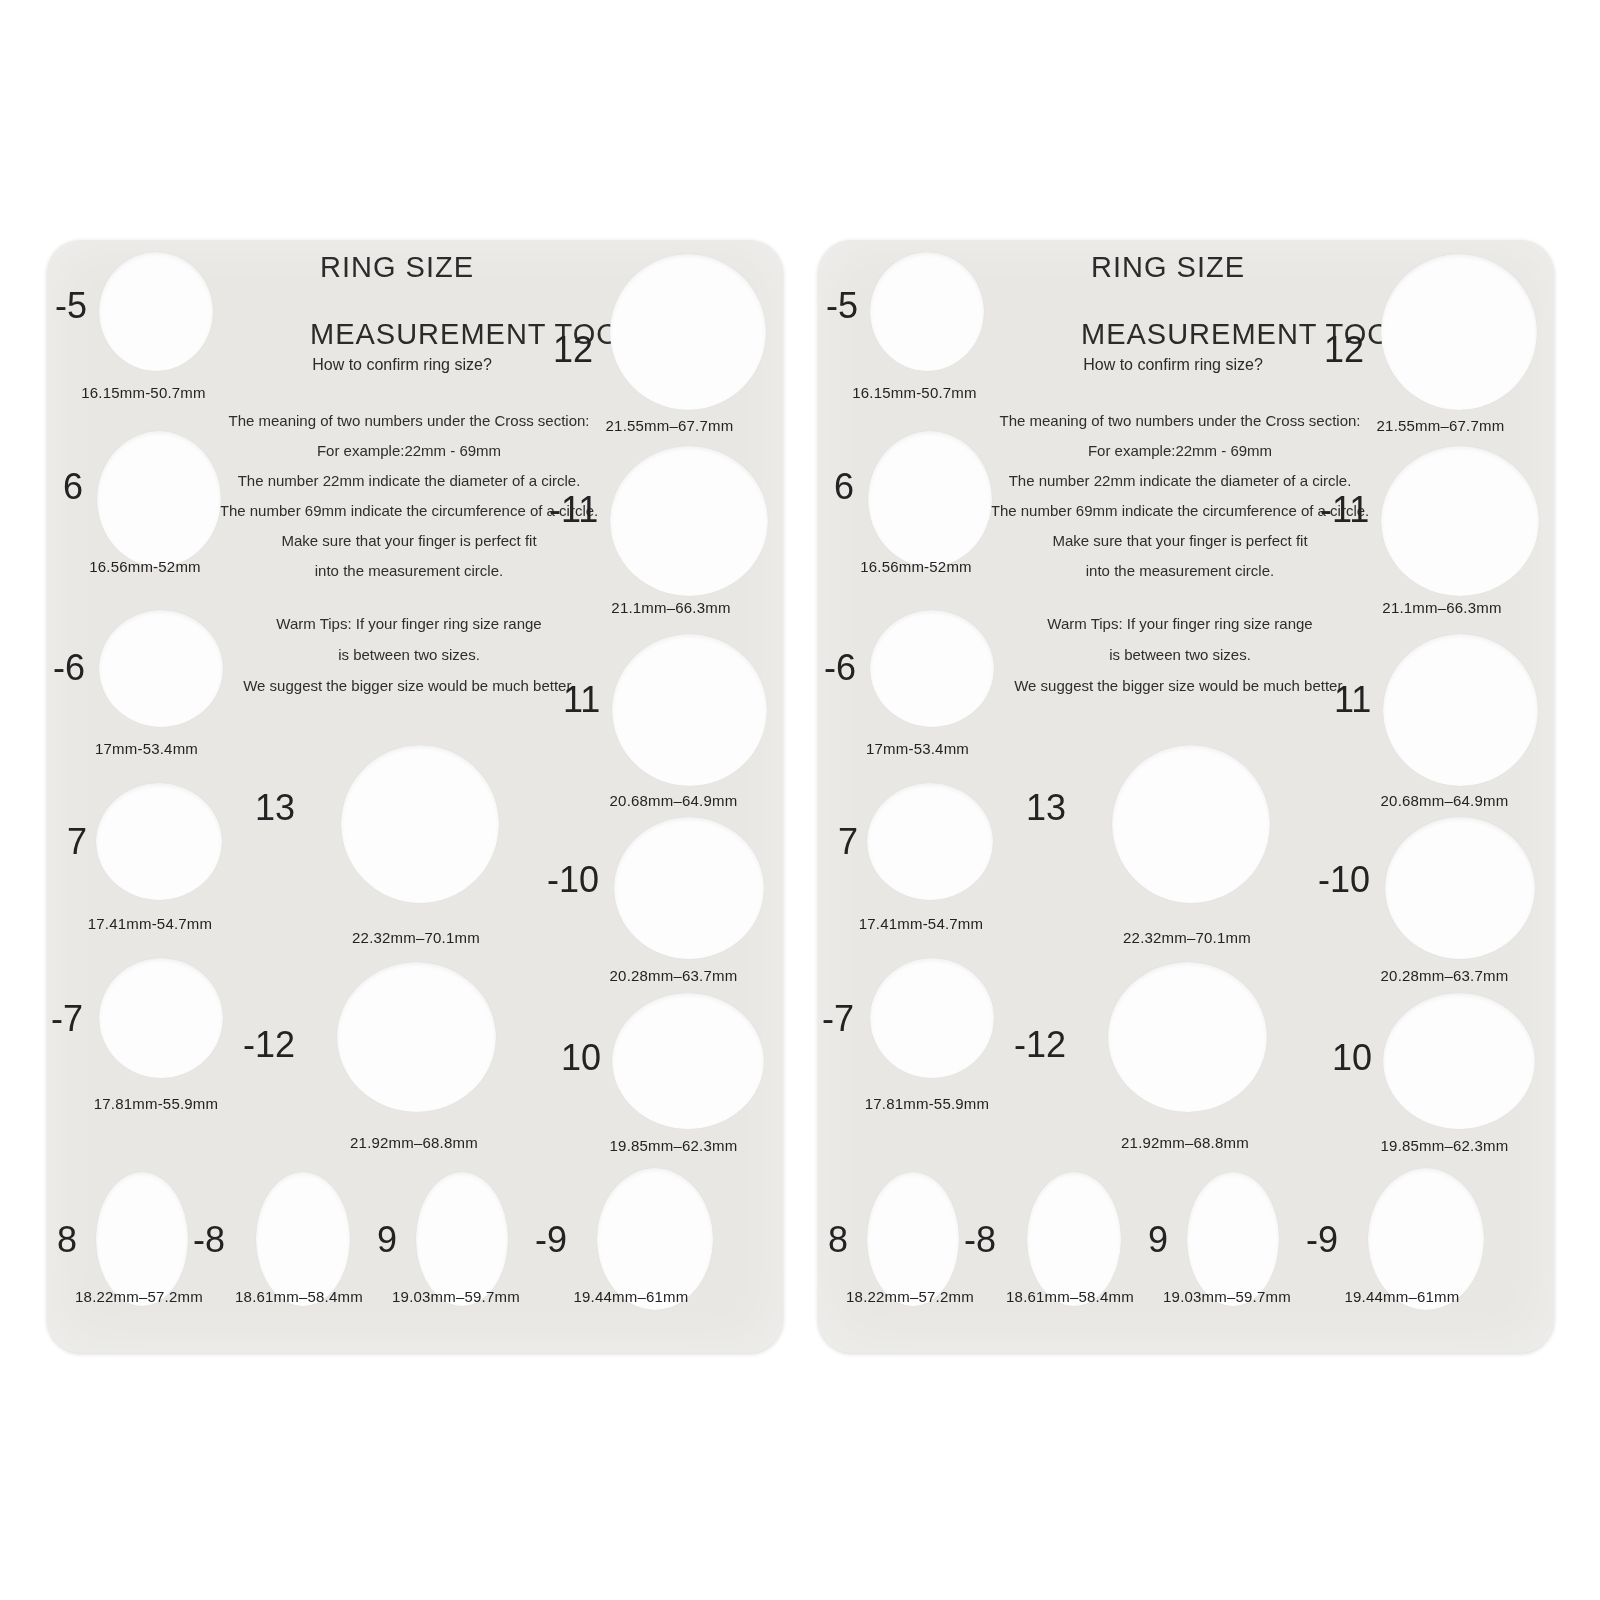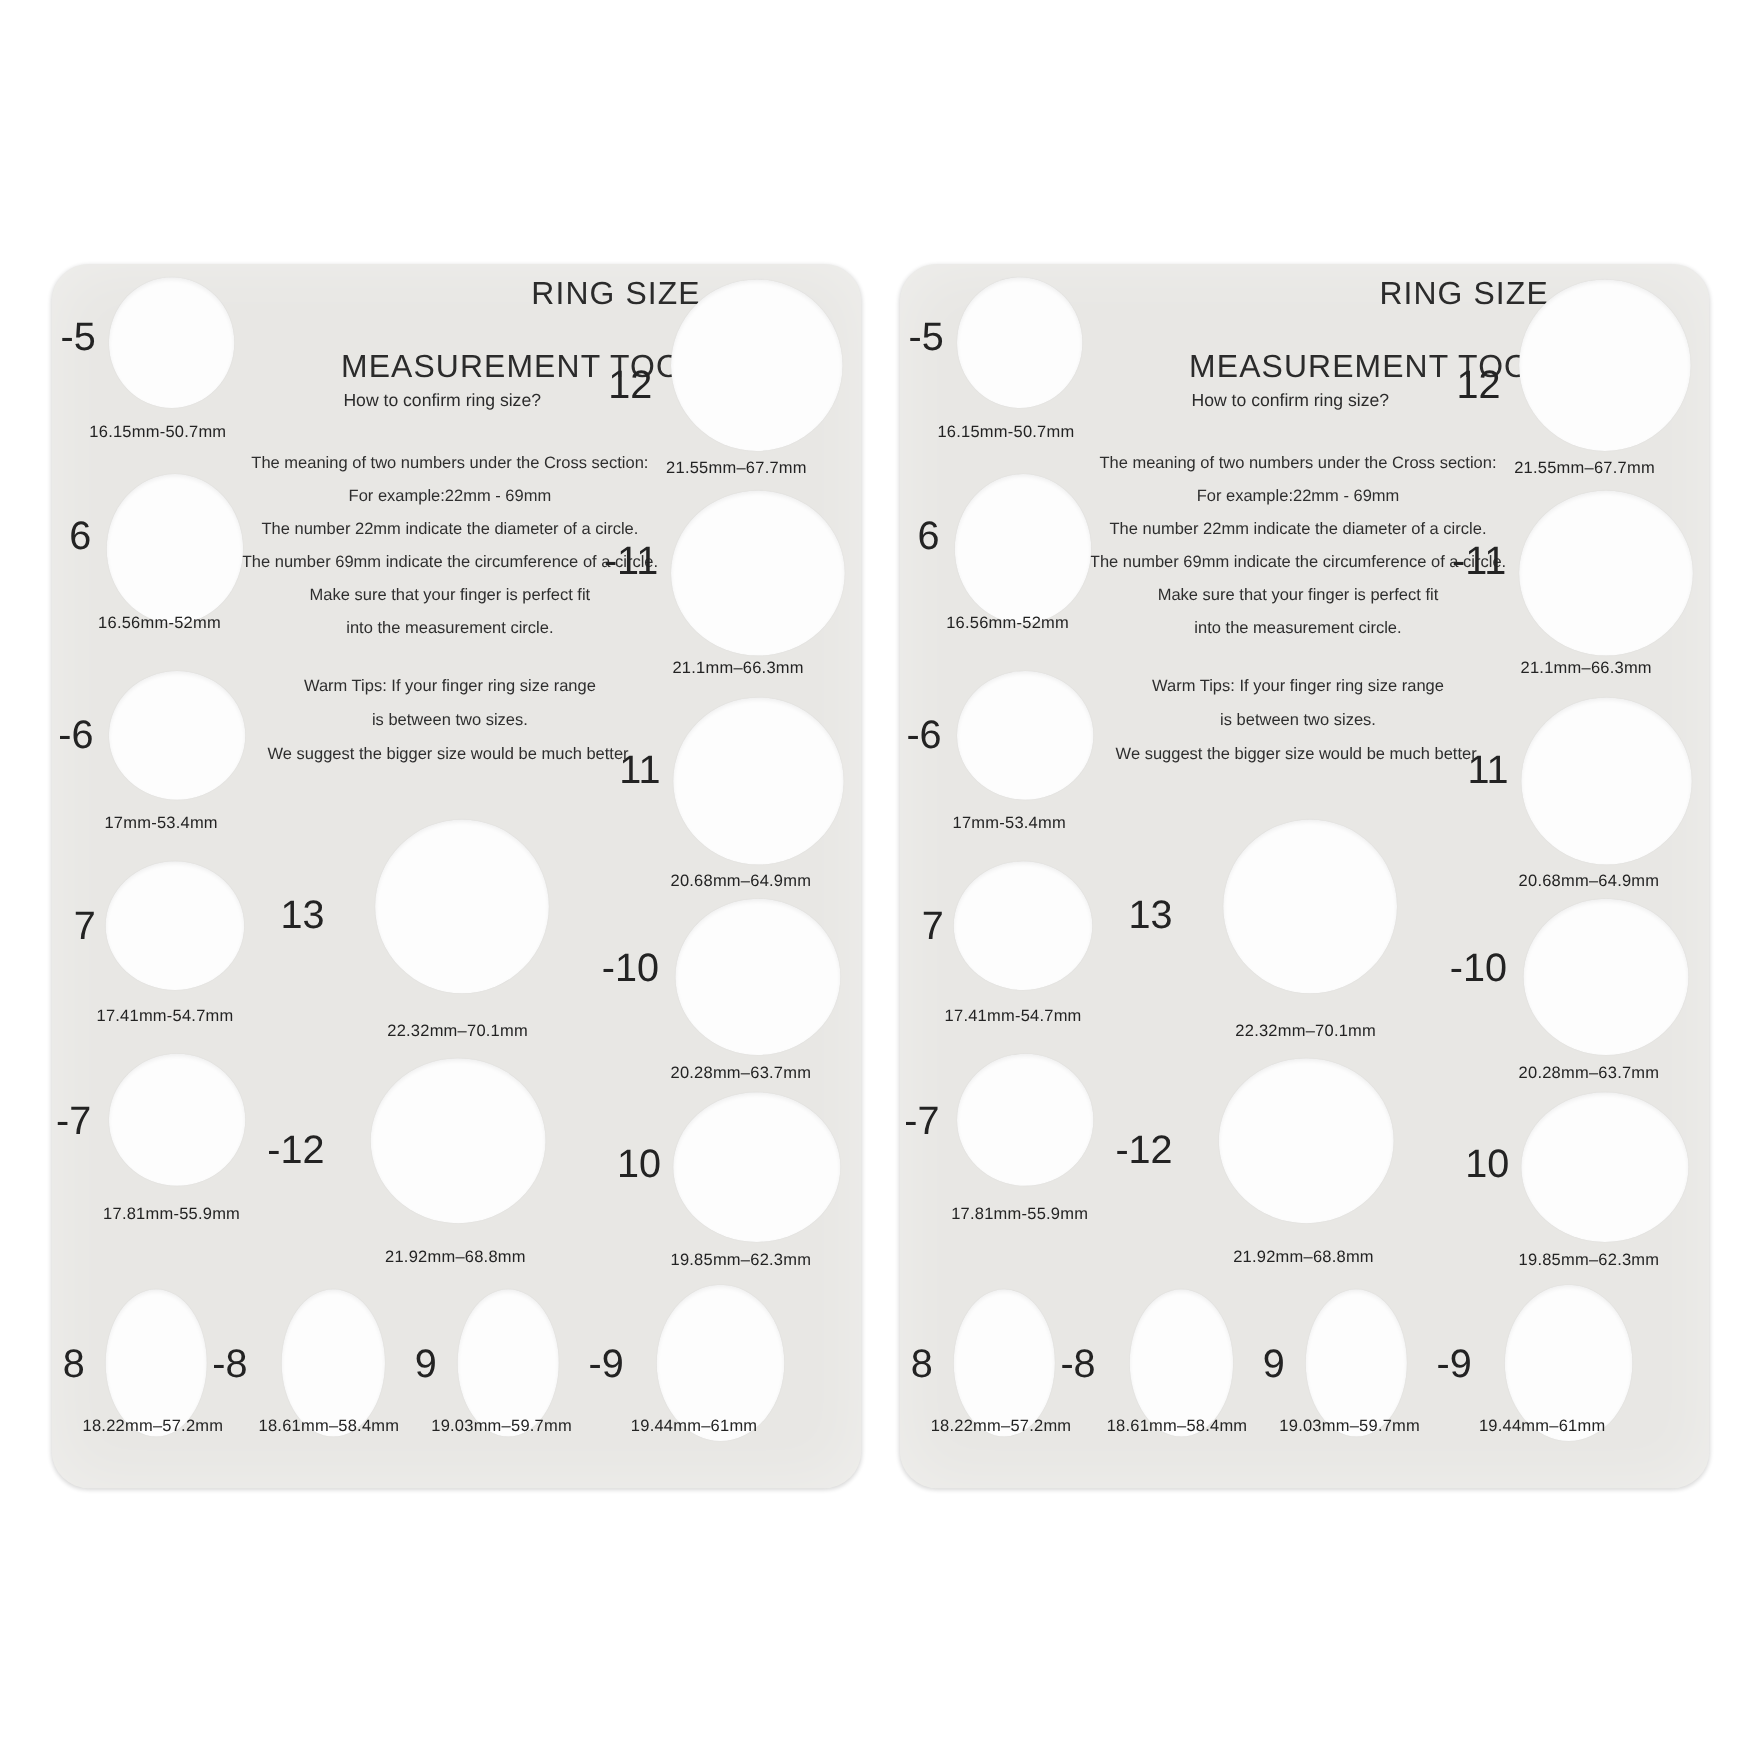--- a/index.html
+++ b/index.html
@@ -49,21 +49,21 @@
   }
   .card-title {
     position: absolute;
     left: 110px; width: 480px;
     text-align: center;
     font-size: 29px;
     letter-spacing: 1px;
     color: #2b2b2b;
     white-space: nowrap;
   }
-  .t1 { top: 11px; text-align: right; }
+  .t1 { top: 11px; }
   .t2 { top: 78px; text-align: right; }
   .card-subtitle {
     position: absolute;
     left: 135px; top: 116px; width: 440px;
     text-align: center;
     font-size: 16px;
     color: #2b2b2b;
     white-space: nowrap;
   }
   .para {
@@ -89,21 +89,21 @@
   .pos-lL2{left:6px;top:410px}
   .pos-rL2{left:12px;top:501px;width:175px}
   .pos-hL3{left:49px;top:543px;width:126px;height:117px}
   .pos-lL3{left:20px;top:584px}
   .pos-rL3{left:8px;top:676px;width:190px}
   .pos-hL4{left:52px;top:718px;width:124px;height:120px}
   .pos-lL4{left:4px;top:761px}
   .pos-rL4{left:14px;top:856px;width:190px}
   
   .pos-hM0{left:294px;top:505px;width:158px;height:158px}
-  .pos-lM0{left:208px;top:574px}
+  .pos-lM0{left:208px;top:550px}
   .pos-rM0{left:264px;top:690px;width:210px}
   .pos-hM1{left:290px;top:722px;width:159px;height:150px}
   .pos-lM1{left:196px;top:787px}
   .pos-rM1{left:262px;top:895px;width:210px}
   
   .pos-hR0{left:563px;top:14px;width:156px;height:156px}
   .pos-lR0{left:506px;top:92px}
   .pos-rR0{left:520px;top:178px;width:205px}
   .pos-hR1{left:563px;top:206px;width:158px;height:150px}
   .pos-lR1{left:502px;top:252px}

